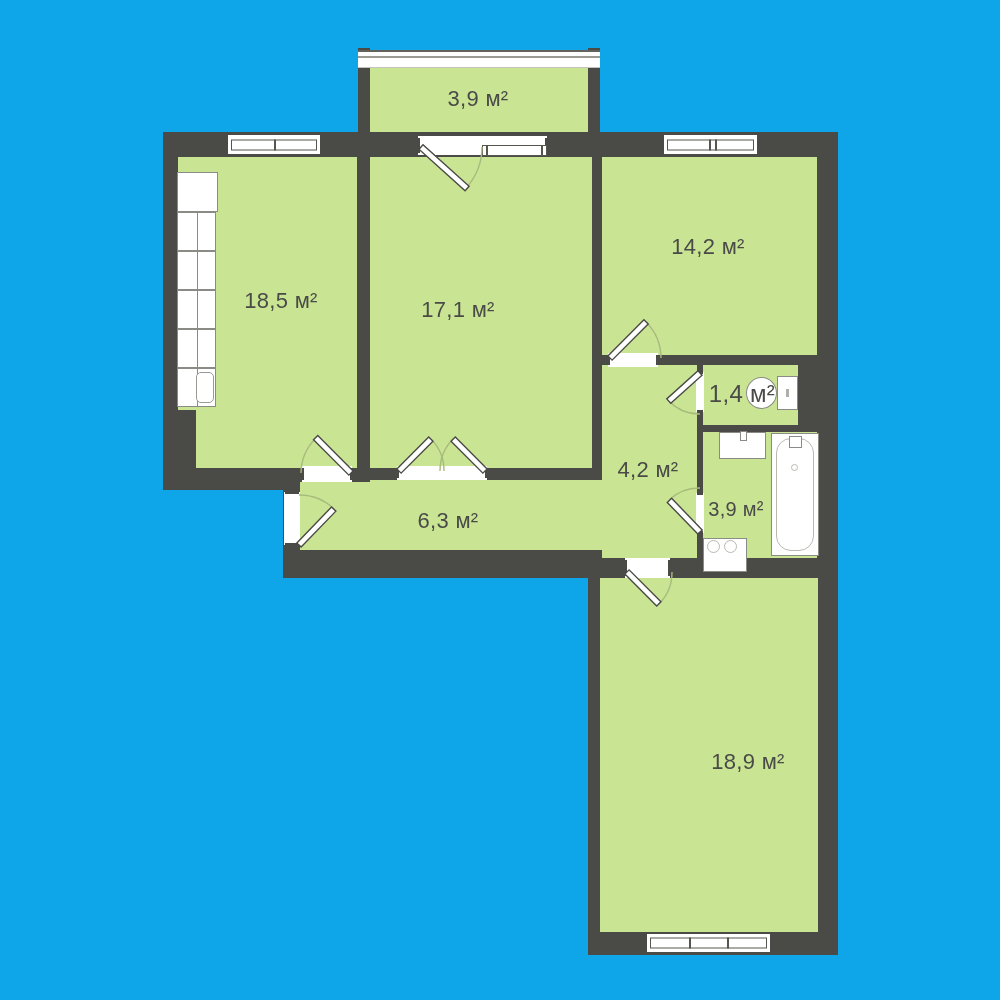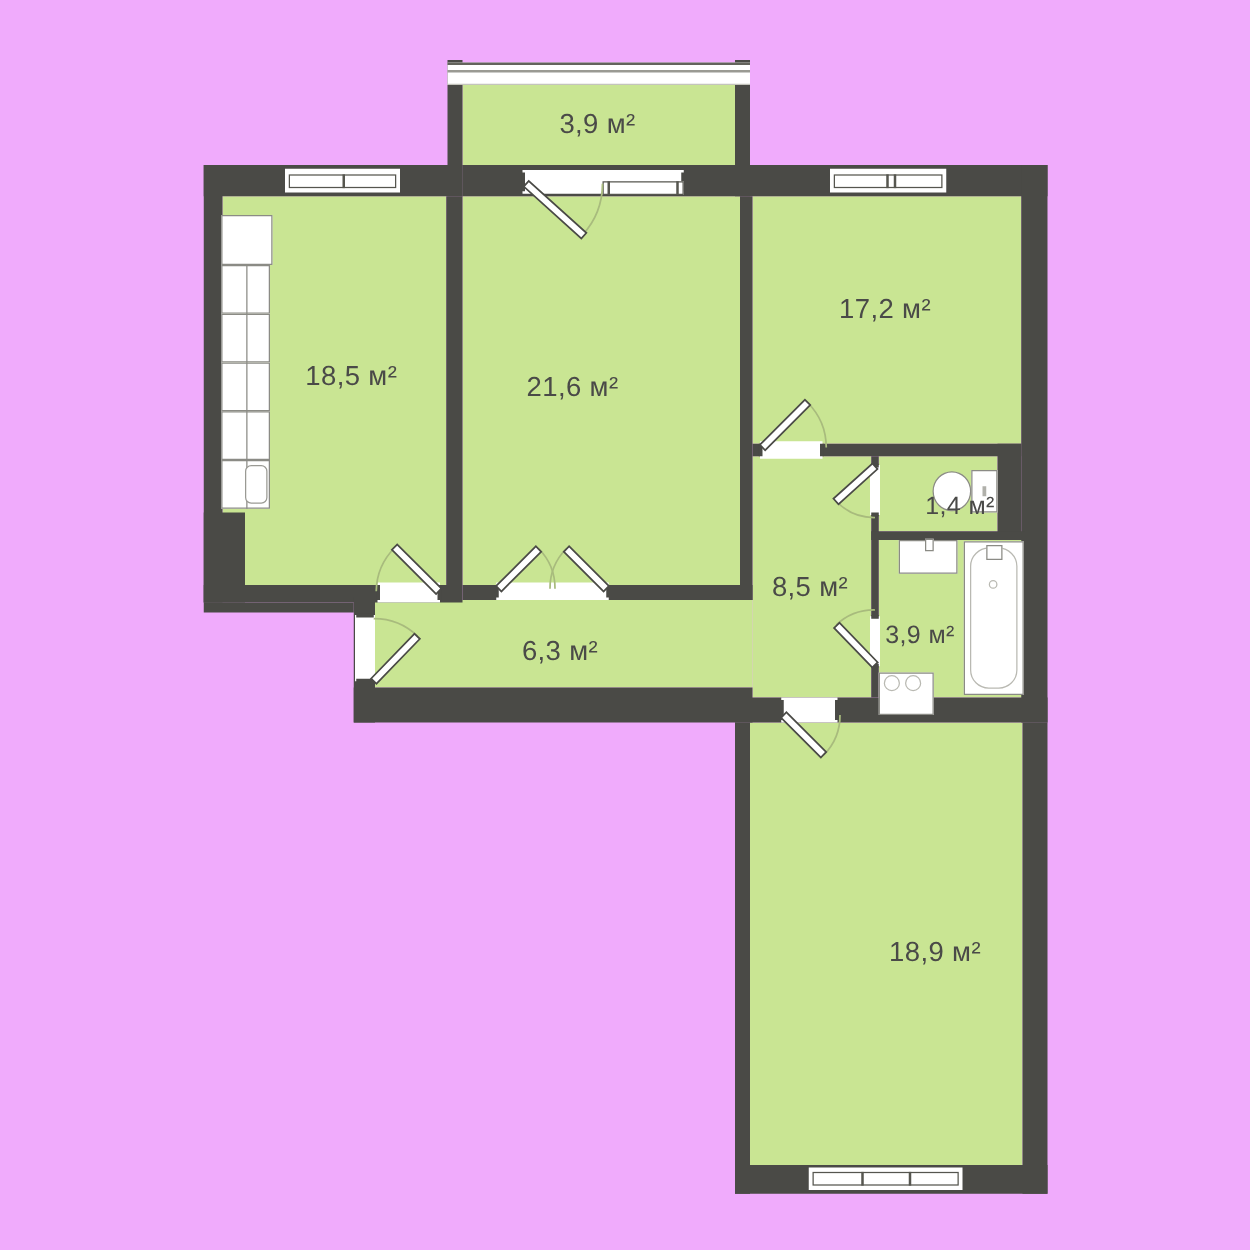--- a/index.html
+++ b/index.html
@@ -4,21 +4,21 @@
 <style>
   :root{
     --wall:#4a4a46;
     --room:#c9e593;
     --label:#4a4a48;
     --fixb:#8b8b85;
     --arc:#a8bb7d;
     --frame:#56564f;
   }
   html,body{margin:0;padding:0;background:#fff;}
-  .plan{position:relative;width:1000px;height:1000px;background:#f0abfc;overflow:hidden;
+  .plan{position:relative;width:1000px;height:1000px;background:#0ea5e9;overflow:hidden;
         font-family:"Liberation Sans",sans-serif;}
   .room{position:absolute;background:var(--room);}
   .wall{position:absolute;background:var(--wall);}
   .op{position:absolute;background:#fff;}
   .oph::before{content:"";position:absolute;left:-1px;top:2px;bottom:2px;width:3px;background:var(--wall);}
   .oph::after{content:"";position:absolute;right:-1px;top:2px;bottom:2px;width:3px;background:var(--wall);}
   .opv::before{content:"";position:absolute;top:-1px;left:1px;right:1px;height:3px;background:var(--wall);}
   .opv::after{content:"";position:absolute;bottom:-1px;left:1px;right:1px;height:3px;background:var(--wall);}
   .win{position:absolute;background:#fff;}
   .winframe{position:absolute;left:3px;right:3px;top:50%;height:9px;transform:translateY(-50%);
@@ -167,21 +167,21 @@
       <rect x="700" y="529" width="44" height="6" fill="#fff" stroke="var(--wall)" stroke-width="1.4" transform="rotate(226 700 532)"></rect>
     </g>
     <g>
       <path d="M 672 572 A 45 45 0 0 1 659 604" fill="none" stroke="var(--arc)" stroke-width="1.4"></path>
       <rect x="627" y="569" width="45" height="6" fill="#fff" stroke="var(--wall)" stroke-width="1.4" transform="rotate(45 627 572)"></rect>
     </g>
   </svg>
 
   <div class="label" style="left:478px;top:99px;">3,9 м²</div>
   <div class="label" style="left:281px;top:301px;">18,5 м²</div>
-  <div class="label" style="left:458px;top:310px;">21,6 м²</div>
-  <div class="label" style="left:708px;top:247px;">17,2 м²</div>
-  <div class="label" style="left:768px;top:394px;font-size:20px;margin-top:12px;">1,4 м²</div>
-  <div class="label" style="left:648px;top:470px;">8,5 м²</div>
+  <div class="label" style="left:458px;top:310px;">17,1 м²</div>
+  <div class="label" style="left:708px;top:247px;">14,2 м²</div>
+  <div class="label" style="left:742px;top:394px;font-size:24px;">1,4 м²</div>
+  <div class="label" style="left:648px;top:470px;">4,2 м²</div>
   <div class="label" style="left:736px;top:509px;font-size:20px;">3,9 м²</div>
   <div class="label" style="left:448px;top:521px;">6,3 м²</div>
   <div class="label" style="left:748px;top:762px;">18,9 м²</div>
 
 </div>
 
 </body></html>

